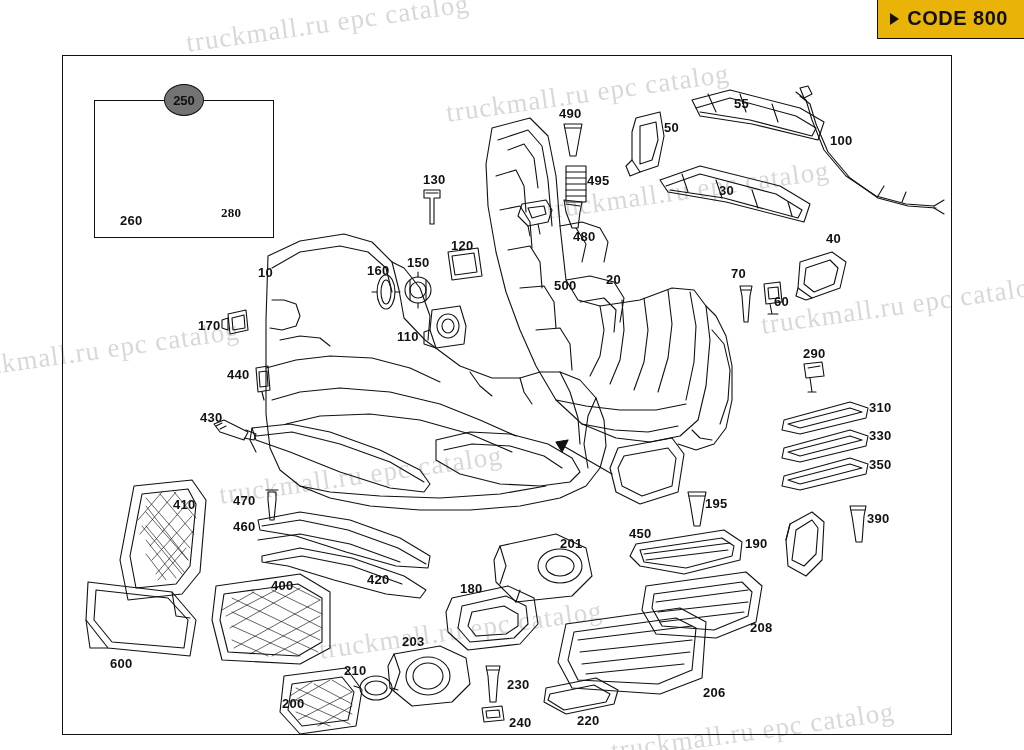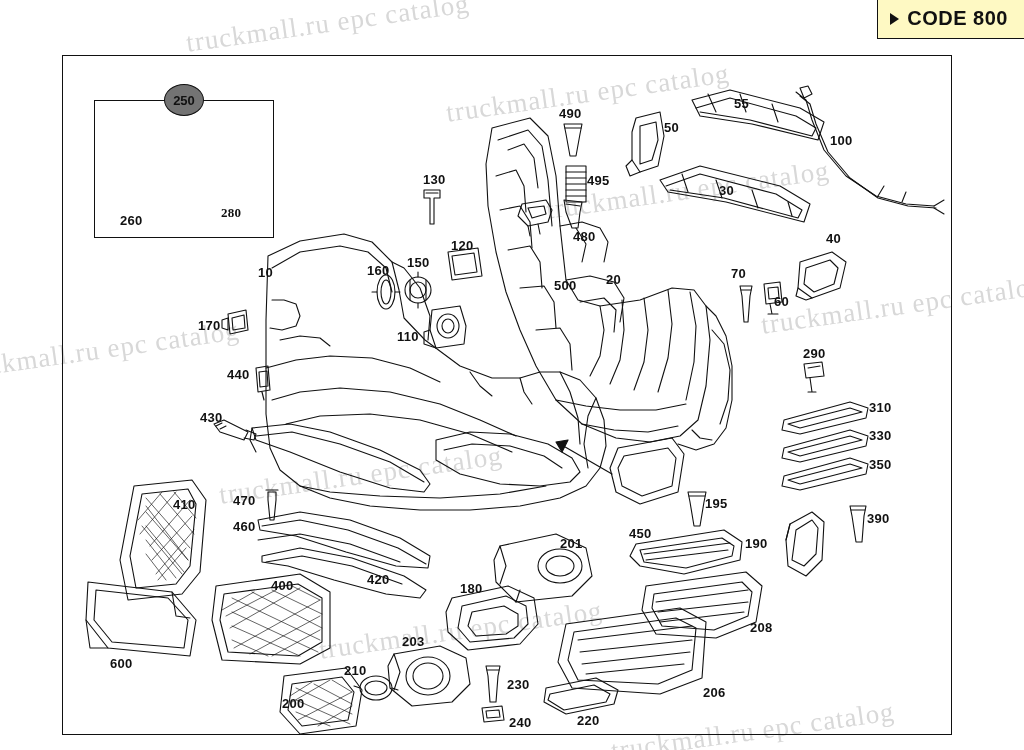--- a/index.html
+++ b/index.html
@@ -44,21 +44,21 @@
     background: transparent;
   }
   
   #code-badge {
     position: absolute;
     right: -1px;
     top: -1px;
     border: 1.4px solid #111;
     box-sizing: border-box;
     padding: 7px 16px 8px 12px;
-    background: #fef9c3;
+    background: #eab308;
     display: flex;
     align-items: center;
     gap: 8px;
   }
   #code-badge .tri {
     width: 0; height: 0;
     border-left: 9px solid #111;
     border-top: 6px solid transparent;
     border-bottom: 6px solid transparent;
   }

